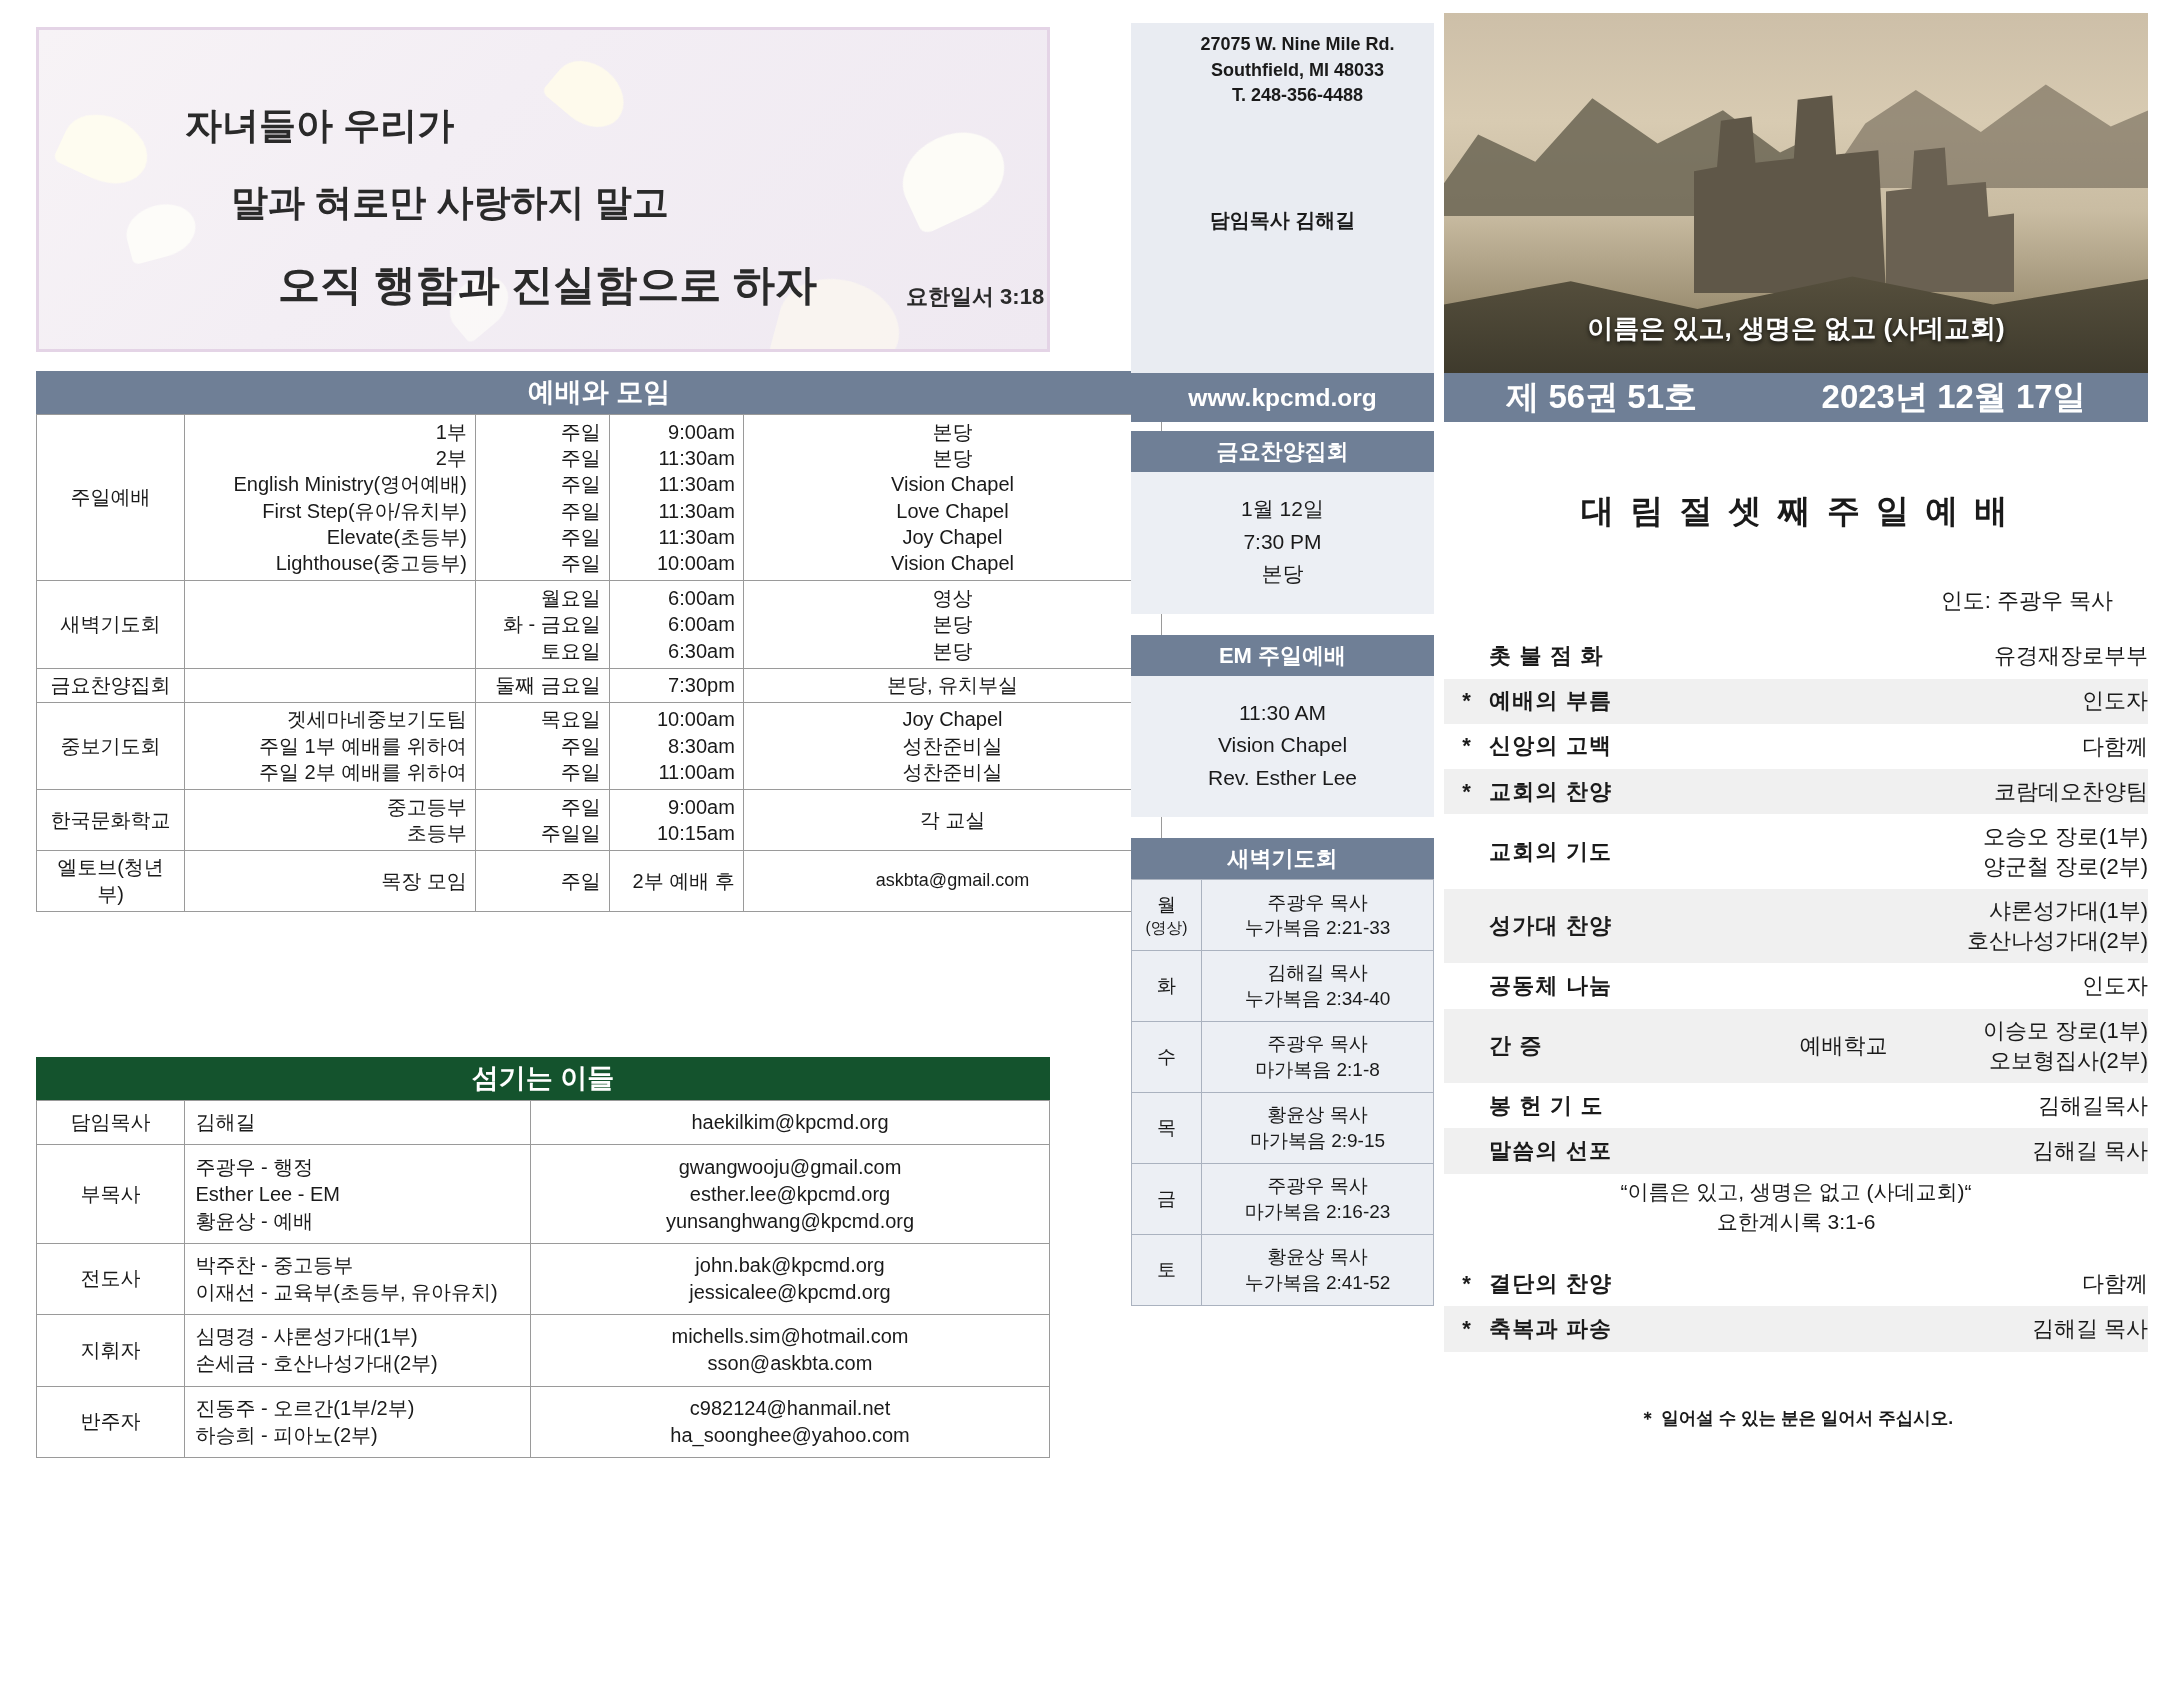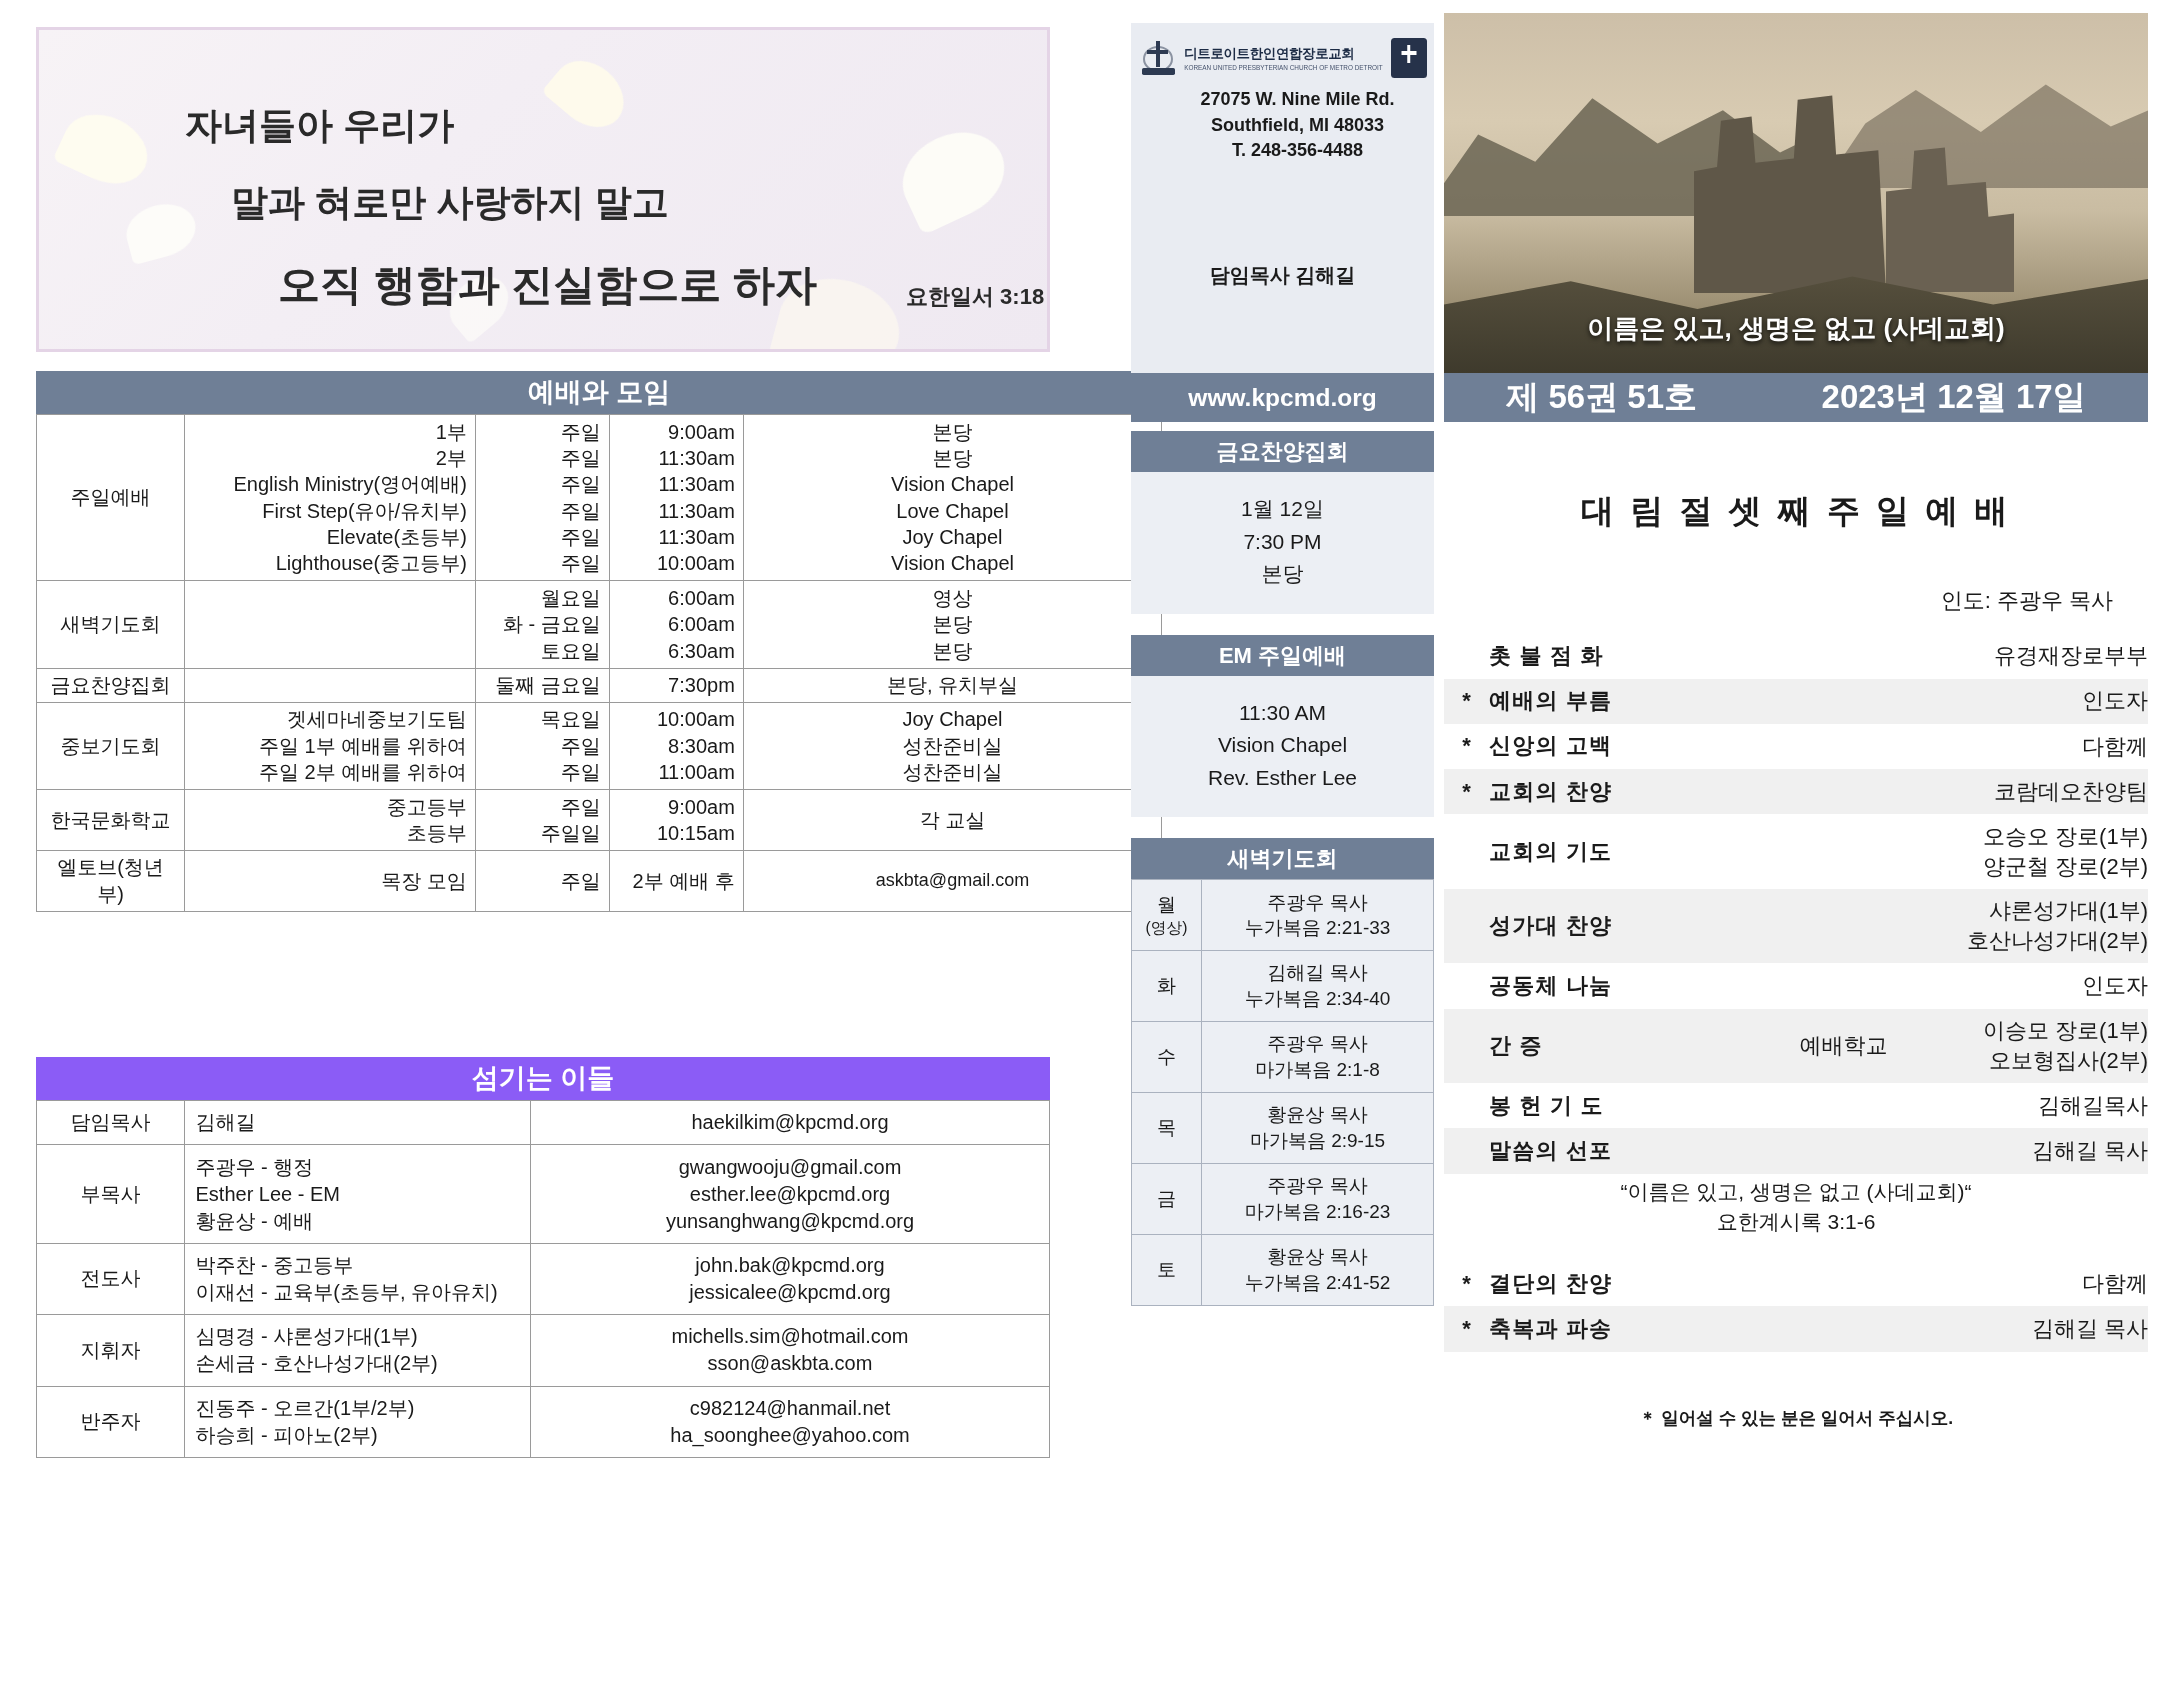--- a/index.html
+++ b/index.html
@@ -35,21 +35,21 @@
   .vl1 { left:146px; top:71px; font-size:37px; }
   .vl2 { left:192px; top:148px; font-size:37px; }
   .vl3 { left:239px; top:227px; font-size:42px; }
   .vref { position:absolute; left:867px; top:252px; font-size:22px; font-weight:700; color:#2a2a2a; }
 
   .sec-head {
     height: 43px; line-height:43px; text-align:center;
     color:#ffffff; font-size:27px; font-weight:700;
   }
   .sec-head.blue { background:#6f7f96; }
-  .sec-head.purple { background:#8b5cf6; }
+  .sec-head.purple { background:#14532d; }
 
   .block { position:absolute; }
   .worship-block { left:36px; top:371px; width:1126px; }
   .servants-block { left:36px; top:1057px; width:1014px; }
 
   table.grid { width:100%; border-collapse:collapse; table-layout:fixed; }
   table.grid td {
     border:1.2px solid #9a9a9a; padding:3.5px 8.2px;
     font-size:20px; vertical-align:middle; background:#fff;
   }
@@ -232,33 +232,20 @@
               <td class="s-mail">c982124@hanmail.net<br>ha_soonghee@yahoo.com</td>
             </tr>
           </tbody>
       </table>
     </div>
   </div>
 
   <div class="right">
 
     <div class="church-card">
-      <div class="logo-row">
-        <div class="logo-mark">
-          <div class="arcs"></div>
-            <div class="cross"></div>
-            <div class="cross2"></div>
-            <div class="base"></div>
-        </div>
-        <div>
-          <div class="logo-text">디트로이트한인연합장로교회</div>
-          <div class="logo-sub">KOREAN UNITED PRESBYTERIAN CHURCH OF METRO DETROIT</div>
-        </div>
-        <div class="logo-badge"></div>
-      </div>
       <div class="addr">
         <div>27075 W. Nine Mile Rd.</div>
         <div>Southfield, MI 48033</div>
         <div>T. 248-356-4488</div>
       </div>
       <div class="pastor">담임목사 김해길</div>
     </div>
 
     <div class="hero">
       <div class="hero-sky"></div>

